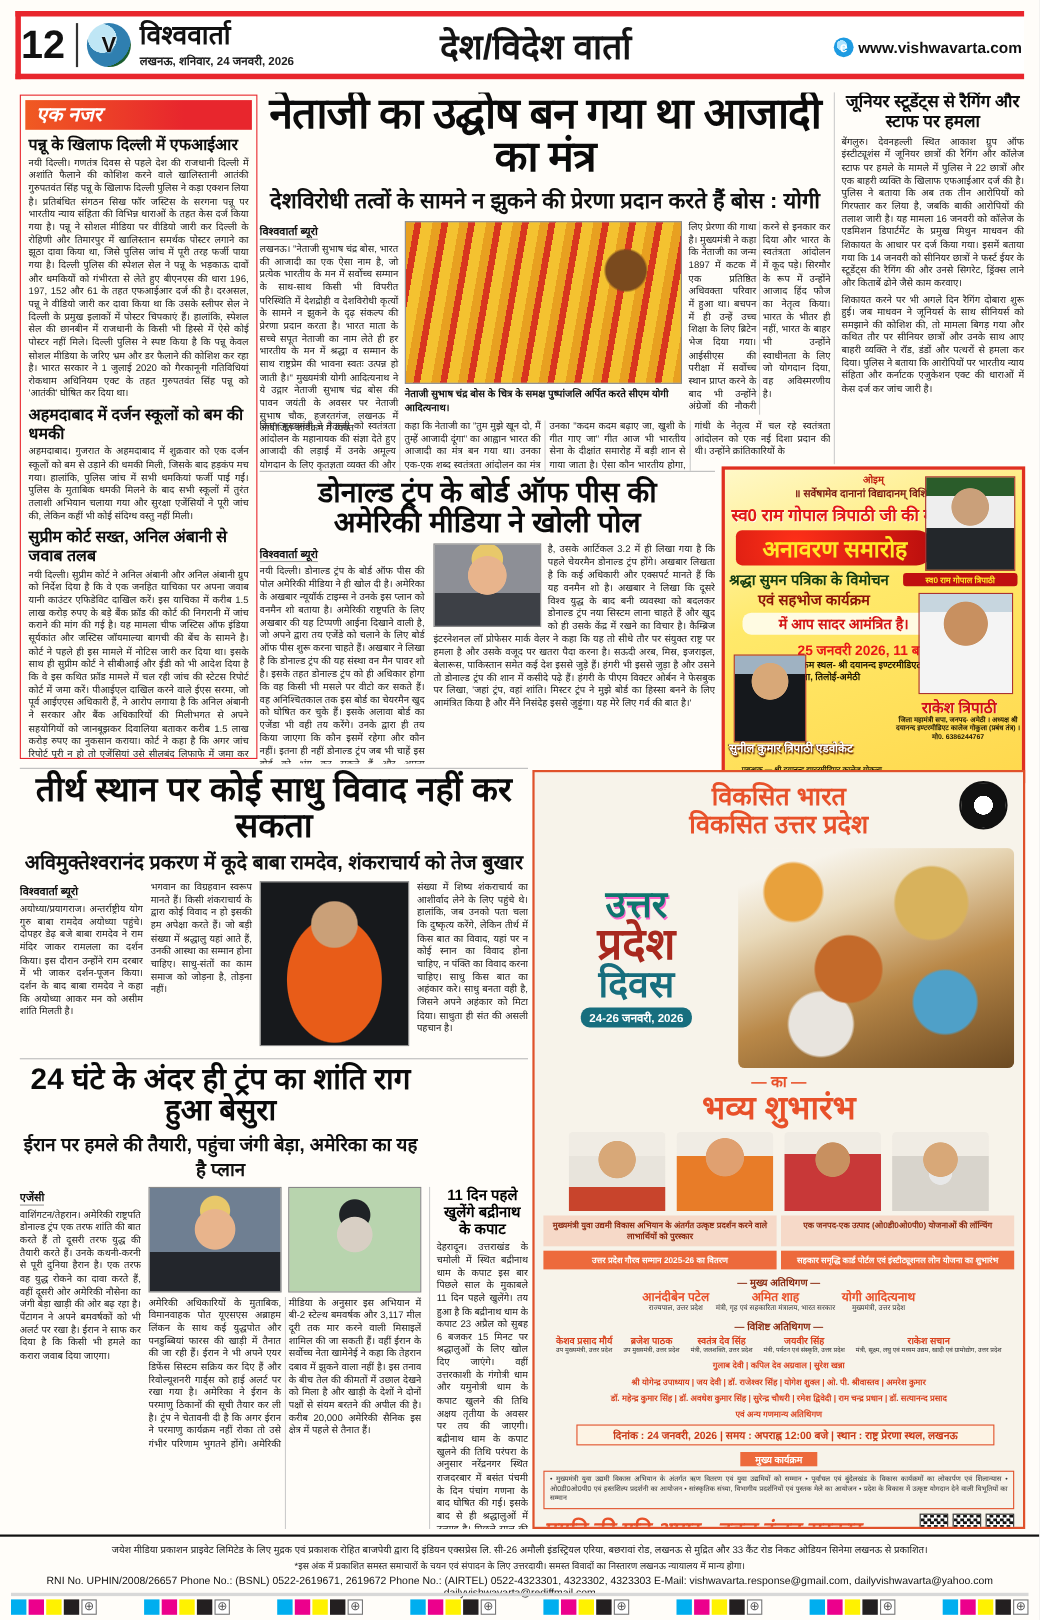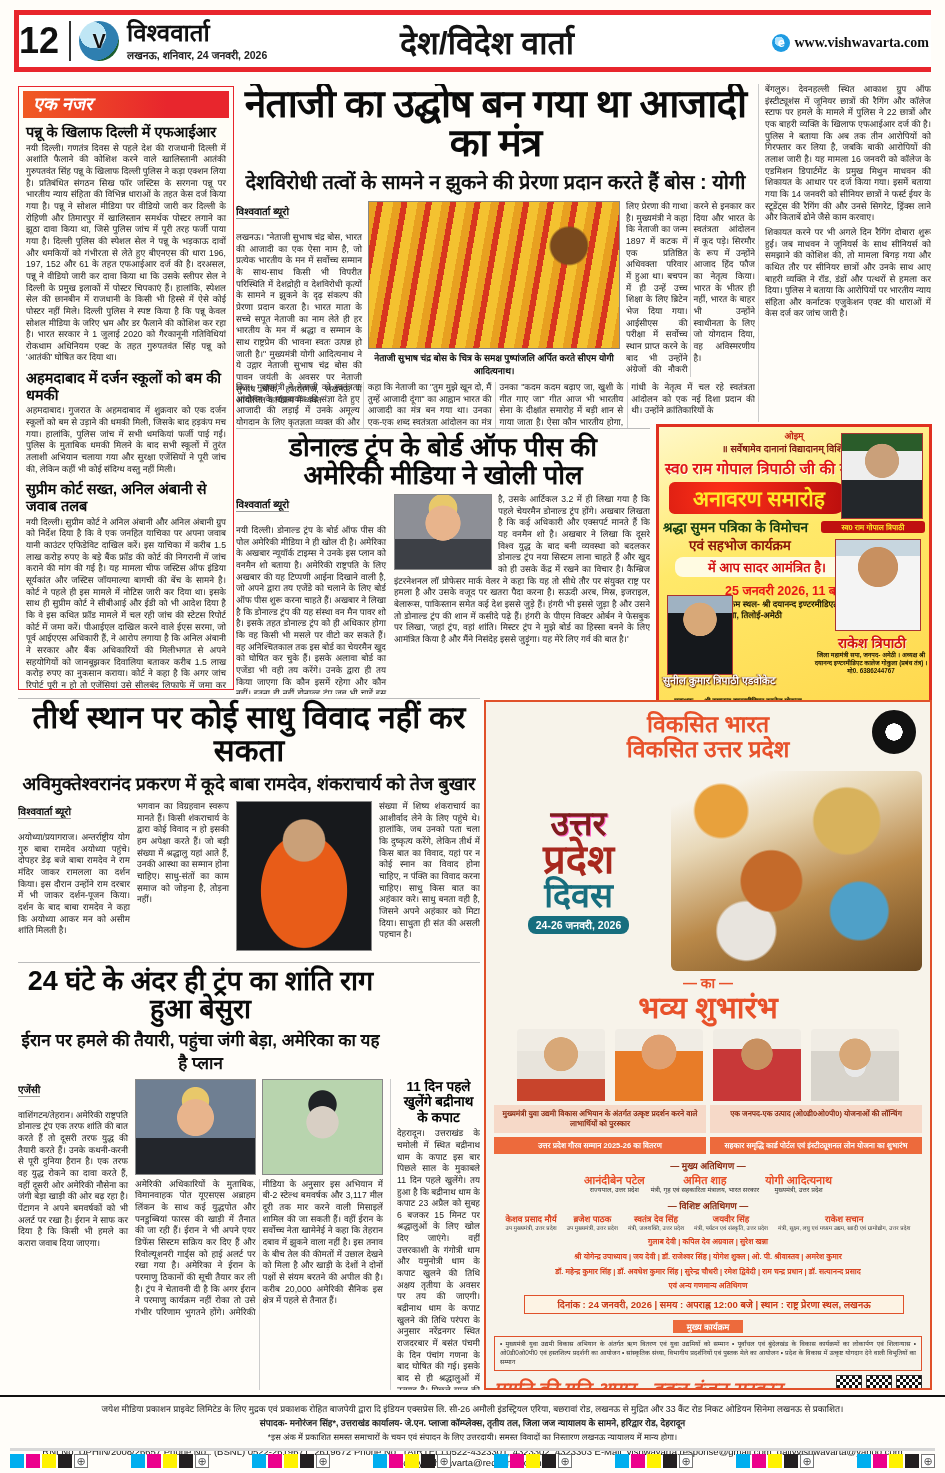--- a/index.html
+++ b/index.html
@@ -18,24 +18,24 @@
                  display:flex; align-items:center; justify-content:center; margin-right:8px; flex:0 0 auto; }
   .logo-v { color:#111; font-weight:bold; font-size:20px; text-shadow:0 0 2px #fff; }
   .brand-block { display:flex; flex-direction:column; }
   .brand { font-size:24px; font-weight:bold; color:#111; line-height:1.05; }
   .dateline { font-size:10.5px; font-weight:bold; color:#222; margin-top:2px; }
   .section-title { position:absolute; left:0; right:0; text-align:center; font-size:32px; font-weight:bold; color:#141414; pointer-events:none;padding-left:24px; }
   .site { position:absolute; right:16px; top:34px; display:flex; align-items:center; gap:4px; }
   .e-icon { width:18px; height:18px; border-radius:50%;
             background:radial-gradient(circle at 40% 40%, #aee3ff 0 30%, #1e9be2 31% 100%);
             color:#fff; font-weight:bold; font-size:13px; line-height:18px; text-align:center; }
-  .site-text { font-size:14px; font-weight:bold; color:#111;font-family:Liberation Serif, serif; }
-
-  
-  .byline { font-size:10px; font-weight:bold; color:#111; border-bottom:1px solid #999; display:inline-block; margin-bottom:13px; }
+  .site-text { font-size:14px; font-weight:bold; color:#111; }
+
+  
+  .byline { font-size:10px; font-weight:bold; color:#111; border-bottom:1px solid #999; display:inline-block; margin-bottom:3px; }
   .bodytext { font-size:8.7px; line-height:1.34; color:#1c1c1c; text-align:justify; }
   .caption { font-size:9px; font-weight:bold; color:#111; }
 
   
   .eknajar { position:absolute; left:18px; top:86px; width:216px; height:604px;
              border:1.5px solid #e8262d; background:#fffdf6; overflow:hidden; }
   .en-head { margin:4px; height:27px; background:linear-gradient(90deg,#f05a22,#e8262d 70%);
              color:#fff; font-size:18px; font-weight:bold; font-style:italic; line-height:27px; padding-left:10px; }
   .brief { padding:2px 7px 4px 7px; }
   .brief-h { font-size:14.5px; font-weight:bold; color:#0d0d0d; line-height:1.15; margin-bottom:2px; }
@@ -45,21 +45,21 @@
   .ld-h { font-size:39px; font-weight:bold; color:#0b0b0b; text-align:center; line-height:1.0; letter-spacing:-1px; }
   .ld-sub { font-size:20px; font-weight:bold; color:#111; text-align:center; margin-top:6px; }
   .ld-body { display:flex; gap:6px; margin-top:6px; height:176px; }
   .ld-c1 { width:126px; flex:0 0 auto; }
   .ld-photoblock { width:252px; flex:0 0 auto; }
   .ld-photo { width:252px; height:148px; border:1px solid #888;
               background:
                radial-gradient(circle at 80% 30%, #7a4a1e 0 8%, transparent 9%),
                repeating-linear-gradient(100deg, #e8a020 0 8px, #d8351f 8px 14px, #f4c230 14px 24px),
                linear-gradient(180deg,#9ab 0,#cba 100%); }
-  .ld-cap { margin-top:2px;text-align:center; }
+  .ld-cap { margin-top:2px; }
   .ld-right { flex:1; column-count:2; column-gap:6px; column-rule:1px solid #ccc; }
   .ld-row2 { margin-top:5px; column-count:4; column-gap:8px; column-rule:1px solid #ccc; height:86px; overflow:hidden; }
 
   
   .ragging { position:absolute; left:758px; top:84px; width:173px; height:338px; overflow:hidden; border-left:1px solid #ccc; padding-left:6px; }
   .rg-h { font-size:15.5px; font-weight:bold; text-align:center; line-height:1.15; margin-bottom:4px; color:#0d0d0d; }
   .rg-p { margin-bottom:3px; }
 
   
   .trump { position:absolute; left:236px; top:428px; width:414px; height:266px; overflow:hidden; border-top:1px solid #bbb; padding-top:4px; }
@@ -135,21 +135,21 @@
   
   .upad { position:absolute; left:484px; top:700px; width:448px; height:690px;
           border:2px solid #e0512b; background:#f7f3ea; overflow:hidden; text-align:center; }
   .up-t1 { color:#e8512a; font-weight:bold; font-size:23px; margin-top:10px; line-height:1.1; }
   .up-t2 { color:#e8512a; font-weight:bold; font-size:23px; line-height:1.1; }
   .up-emblem { position:absolute; right:14px; top:8px; width:44px; height:44px; border-radius:50%;
                background:radial-gradient(circle at 50% 50%, #fff 0 30%, #111 31% 100%); border:2px solid #111; }
   .up-emblem:after { content:"❖"; color:#fff; font-size:13px; line-height:44px; display:block; }
   .up-mid { display:flex; margin-top:8px; align-items:center; }
   .up-logo { width:185px; flex:0 0 auto; }
-  .up-e1 { color:#7f1d1d; font-weight:bold; font-size:34px; line-height:0.95; text-shadow:1px 1px 0 #f6c; }
+  .up-e1 { color:#0f766e; font-weight:bold; font-size:34px; line-height:0.95; text-shadow:1px 1px 0 #f6c; }
   .up-e2 { color:#a8281e; font-weight:bold; font-size:40px; line-height:0.95; }
   .up-e3 { color:#176e7e; font-weight:bold; font-size:34px; line-height:1.0; }
   .up-dates { display:inline-block; background:#176e7e; color:#fff; font-weight:bold; font-size:10.5px; border-radius:8px; padding:2px 8px; margin-top:4px; }
   .up-collage { flex:1; height:200px; margin-right:8px; border-radius:6px;
                 background:
                  radial-gradient(circle at 20% 20%, #e8a13c 0 10%, transparent 11%),
                  radial-gradient(circle at 70% 25%, #d8b25c 0 14%, transparent 15%),
                  radial-gradient(circle at 40% 55%, #c46a2a 0 16%, transparent 17%),
                  radial-gradient(circle at 75% 70%, #4fa0c8 0 12%, transparent 13%),
                  radial-gradient(circle at 30% 80%, #e8e4de 0 12%, transparent 13%),
@@ -249,20 +249,21 @@
       <div class="ld-photoblock">
         <div class="ld-photo"></div>
         <div class="caption ld-cap">नेताजी सुभाष चंद्र बोस के चित्र के समक्ष पुष्पांजलि अर्पित करते सीएम योगी आदित्यनाथ।</div>
       </div>
       <div class="ld-right bodytext">लिए प्रेरणा की गाथा है। मुख्यमंत्री ने कहा कि नेताजी का जन्म 1897 में कटक में एक प्रतिष्ठित अधिवक्ता परिवार में हुआ था। बचपन में ही उन्हें उच्च शिक्षा के लिए ब्रिटेन भेज दिया गया। आईसीएस की परीक्षा में सर्वोच्च स्थान प्राप्त करने के बाद भी उन्होंने अंग्रेजों की नौकरी करने से इनकार कर दिया और भारत के स्वतंत्रता आंदोलन में कूद पड़े। सिरमौर के रूप में उन्होंने आजाद हिंद फौज का नेतृत्व किया। भारत के भीतर ही नहीं, भारत के बाहर भी उन्होंने स्वाधीनता के लिए जो योगदान दिया, वह अविस्मरणीय है।</div>
     </div>
     <div class="ld-row2 bodytext">किए। मुख्यमंत्री ने नेताजी को स्वतंत्रता आंदोलन के महानायक की संज्ञा देते हुए आजादी की लड़ाई में उनके अमूल्य योगदान के लिए कृतज्ञता व्यक्त की और उनके चित्र पर प्रदेशवासियों की ओर से श्रद्धासुमन अर्पित किए। मुख्यमंत्री ने कहा कि नेताजी का "तुम मुझे खून दो, मैं तुम्हें आजादी दूंगा" का आह्वान भारत की आजादी का मंत्र बन गया था। उनका एक-एक शब्द स्वतंत्रता आंदोलन का मंत्र बन जाता था। उनका "दिल्ली चलो" का उद्घोष हर भारतीय को प्रेरित करता है। उनका "कदम कदम बढ़ाए जा, खुशी के गीत गाए जा" गीत आज भी भारतीय सेना के दीक्षांत समारोह में बड़ी शान से गाया जाता है। ऐसा कौन भारतीय होगा, जिसके मन में नेताजी के प्रति श्रद्धा-सम्मान का भाव न हो। नेताजी ने महात्मा गांधी के नेतृत्व में चल रहे स्वतंत्रता आंदोलन को एक नई दिशा प्रदान की थी। उन्होंने क्रांतिकारियों के</div>
   </div>
 
   <div class="ragging">
+    <div class="rg-h">जूनियर स्टूडेंट्स से रैगिंग और स्टाफ पर हमला</div>
     <div class="bodytext rg-p">बेंगलुरु। देवनहल्ली स्थित आकाश ग्रुप ऑफ इंस्टीट्यूशंस में जूनियर छात्रों की रैगिंग और कॉलेज स्टाफ पर हमले के मामले में पुलिस ने 22 छात्रों और एक बाहरी व्यक्ति के खिलाफ एफआईआर दर्ज की है। पुलिस ने बताया कि अब तक तीन आरोपियों को गिरफ्तार कर लिया है, जबकि बाकी आरोपियों की तलाश जारी है। यह मामला 16 जनवरी को कॉलेज के एडमिशन डिपार्टमेंट के प्रमुख मिथुन माधवन की शिकायत के आधार पर दर्ज किया गया। इसमें बताया गया कि 14 जनवरी को सीनियर छात्रों ने फर्स्ट ईयर के स्टूडेंट्स की रैगिंग की और उनसे सिगरेट, ड्रिंक्स लाने और किताबें ढोने जैसे काम करवाए।</div>
     <div class="bodytext">शिकायत करने पर भी अगले दिन रैगिंग दोबारा शुरू हुई। जब माधवन ने जूनियर्स के साथ सीनियर्स को समझाने की कोशिश की, तो मामला बिगड़ गया और कथित तौर पर सीनियर छात्रों और उनके साथ आए बाहरी व्यक्ति ने रॉड, डंडों और पत्थरों से हमला कर दिया। पुलिस ने बताया कि आरोपियों पर भारतीय न्याय संहिता और कर्नाटक एजुकेशन एक्ट की धाराओं में केस दर्ज कर जांच जारी है।</div>
   </div>
 
   <div class="trump">
     <div class="tp-h">डोनाल्ड ट्रंप के बोर्ड ऑफ पीस की</div>
     <div class="tp-h">अमेरिकी मीडिया ने खोली पोल</div>
     <div class="tp-grid">
       <div class="tp-a">
         <div class="byline">विश्ववार्ता ब्यूरो</div>
@@ -412,21 +413,20 @@
         <div class="qr"></div>
         <div class="qr"></div>
         <div class="qr"></div>
       </div>
     </div>
     
   </div>
 
   <div class="pfoot">
     <div class="pf1">जयेश मीडिया प्रकाशन प्राइवेट लिमिटेड के लिए मुद्रक एवं प्रकाशक रोहित बाजपेयी द्वारा दि इंडियन एक्सप्रेस लि. सी-26 अमौली इंडस्ट्रियल एरिया, बछरावां रोड, लखनऊ से मुद्रित और 33 कैंट रोड निकट ओडियन सिनेमा लखनऊ से प्रकाशित।</div>
-    <div class="pf2 pf-b">संपादक- मनोरंजन सिंह*, उत्तराखंड कार्यालय- जे.एन. प्लाजा कॉम्प्लेक्स, तृतीय तल, जिला जज न्यायालय के सामने, हरिद्वार रोड, देहरादून</div>
     <div class="pf3">*इस अंक में प्रकाशित समस्त समाचारों के चयन एवं संपादन के लिए उत्तरदायी। समस्त विवादों का निस्तारण लखनऊ न्यायालय में मान्य होगा।</div>
     <div class="pf4">RNI No. UPHIN/2008/26657  Phone No.:  (BSNL) 0522-2619671, 2619672  Phone No.: (AIRTEL) 0522-4323301, 4323302, 4323303   E-Mail: vishwavarta.response@gmail.com,  dailyvishwavarta@yahoo.com  dailyvishwavarta@rediffmail.com</div>
   </div>
 
   <div class="cmyk">
     <div class="cg">
         <div class="sq c-c"></div>
         <div class="sq c-m"></div>
         <div class="sq c-y"></div>
         <div class="sq c-k"></div>

